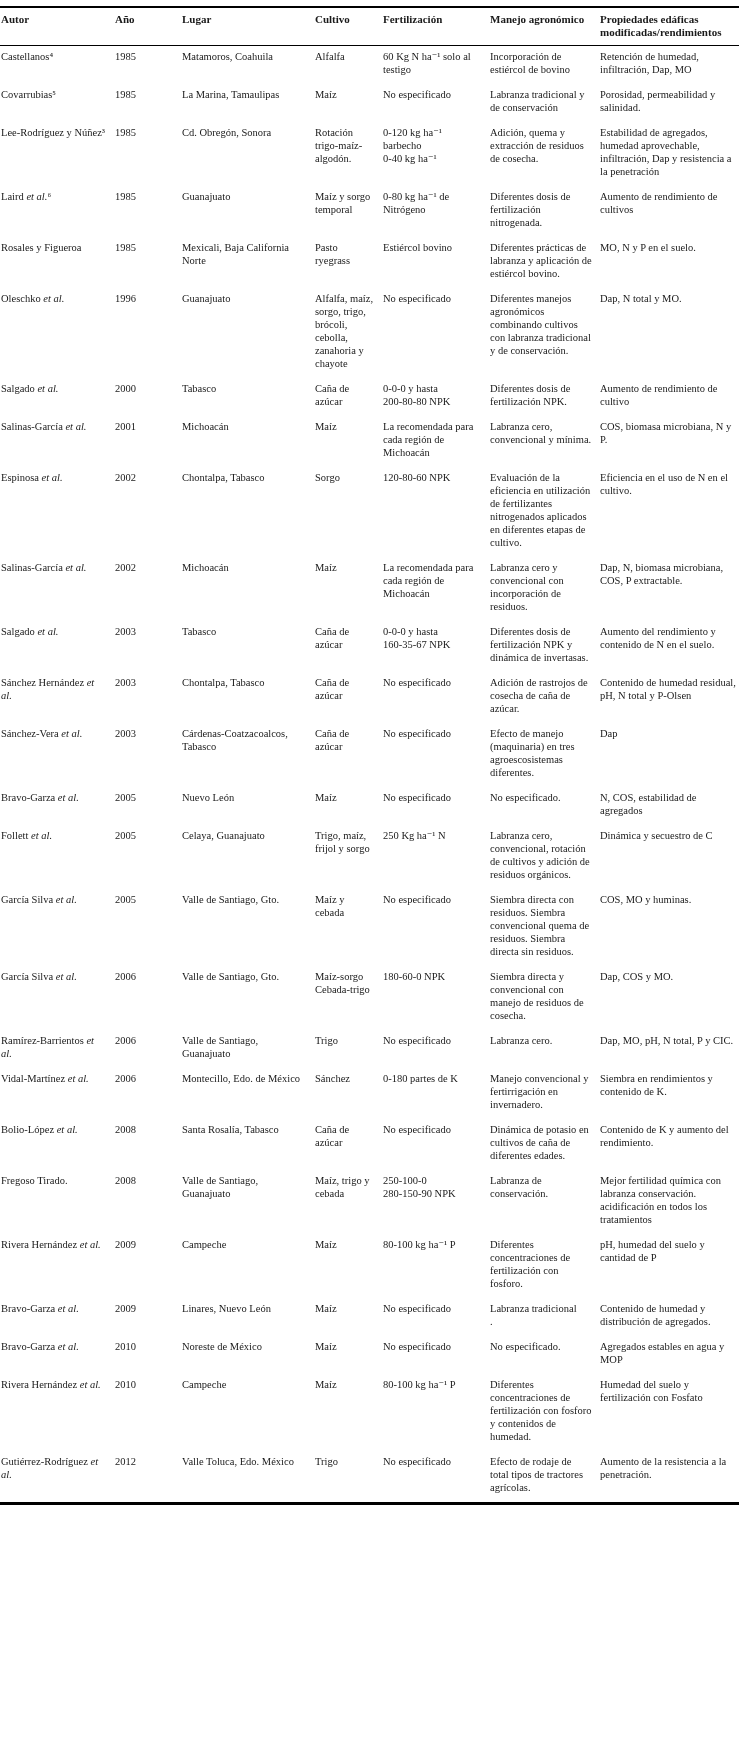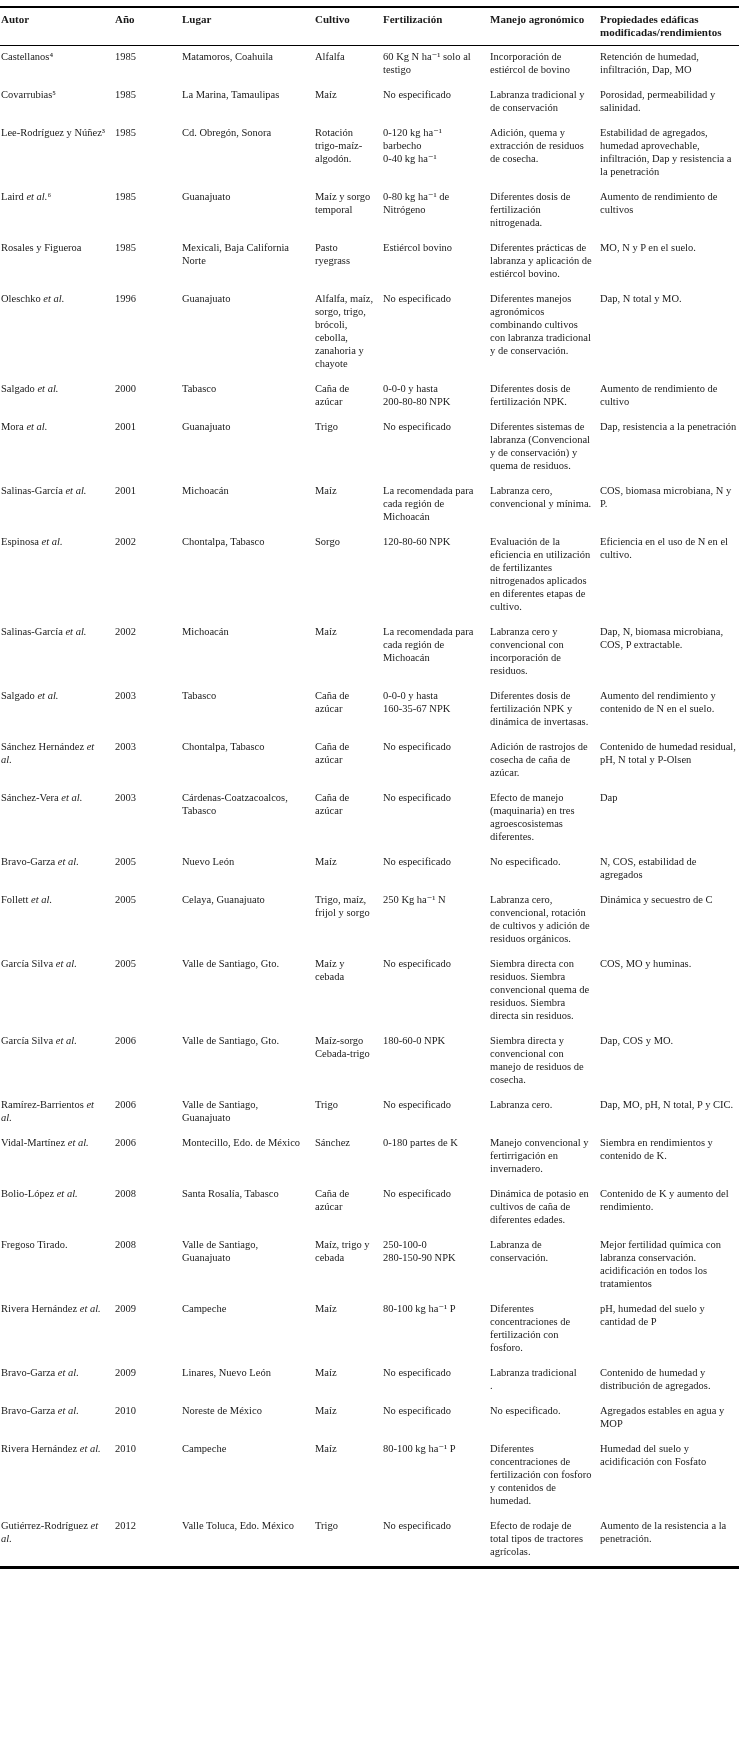--- a/index.html
+++ b/index.html
@@ -128,29 +128,20 @@
         <tr>
           <td class="col-autor">Salgado <i>et al.</i></td>
           <td class="col-ano">2000</td>
           <td class="col-lugar">Tabasco</td>
           <td class="col-cultivo">Caña de azúcar</td>
           <td class="col-fertilizacion">0-0-0 y hasta<br>200-80-80 NPK</td>
           <td class="col-manejo">Diferentes dosis de fertilización NPK.</td>
           <td class="col-propiedades">Aumento de rendimiento de cultivo</td>
         </tr>
         <tr>
-          <td class="col-autor">Mora <i>et al.</i></td>
-          <td class="col-ano">2001</td>
-          <td class="col-lugar">Guanajuato</td>
-          <td class="col-cultivo">Trigo</td>
-          <td class="col-fertilizacion">No especificado</td>
-          <td class="col-manejo">Diferentes sistemas de labranza (Convencional y de conservación) y quema de residuos.</td>
-          <td class="col-propiedades">Dap, resistencia a la penetración</td>
-        </tr>
-        <tr>
           <td class="col-autor">Salinas-García <i>et al.</i></td>
           <td class="col-ano">2001</td>
           <td class="col-lugar">Michoacán</td>
           <td class="col-cultivo">Maíz</td>
           <td class="col-fertilizacion">La recomendada para cada región de Michoacán</td>
           <td class="col-manejo">Labranza cero, convencional y mínima.</td>
           <td class="col-propiedades">COS, biomasa microbiana, N y P.</td>
         </tr>
         <tr>
           <td class="col-autor">Espinosa <i>et al.</i></td>
@@ -296,21 +287,21 @@
           <td class="col-manejo">No especificado.</td>
           <td class="col-propiedades">Agregados estables en agua y MOP</td>
         </tr>
         <tr>
           <td class="col-autor">Rivera Hernández <i>et al.</i></td>
           <td class="col-ano">2010</td>
           <td class="col-lugar">Campeche</td>
           <td class="col-cultivo">Maíz</td>
           <td class="col-fertilizacion">80-100 kg ha⁻¹ P</td>
           <td class="col-manejo">Diferentes concentraciones de fertilización con fosforo y contenidos de humedad.</td>
-          <td class="col-propiedades">Humedad del suelo y acidificación con Fosfato</td>
+          <td class="col-propiedades">Humedad del suelo y fertilización con Fosfato</td>
         </tr>
         <tr>
           <td class="col-autor">Gutiérrez-Rodríguez <i>et al.</i></td>
           <td class="col-ano">2012</td>
           <td class="col-lugar">Valle Toluca, Edo. México</td>
           <td class="col-cultivo">Trigo</td>
           <td class="col-fertilizacion">No especificado</td>
           <td class="col-manejo">Efecto de rodaje de total tipos de tractores agrícolas.</td>
           <td class="col-propiedades">Aumento de la resistencia a la penetración.</td>
         </tr>

